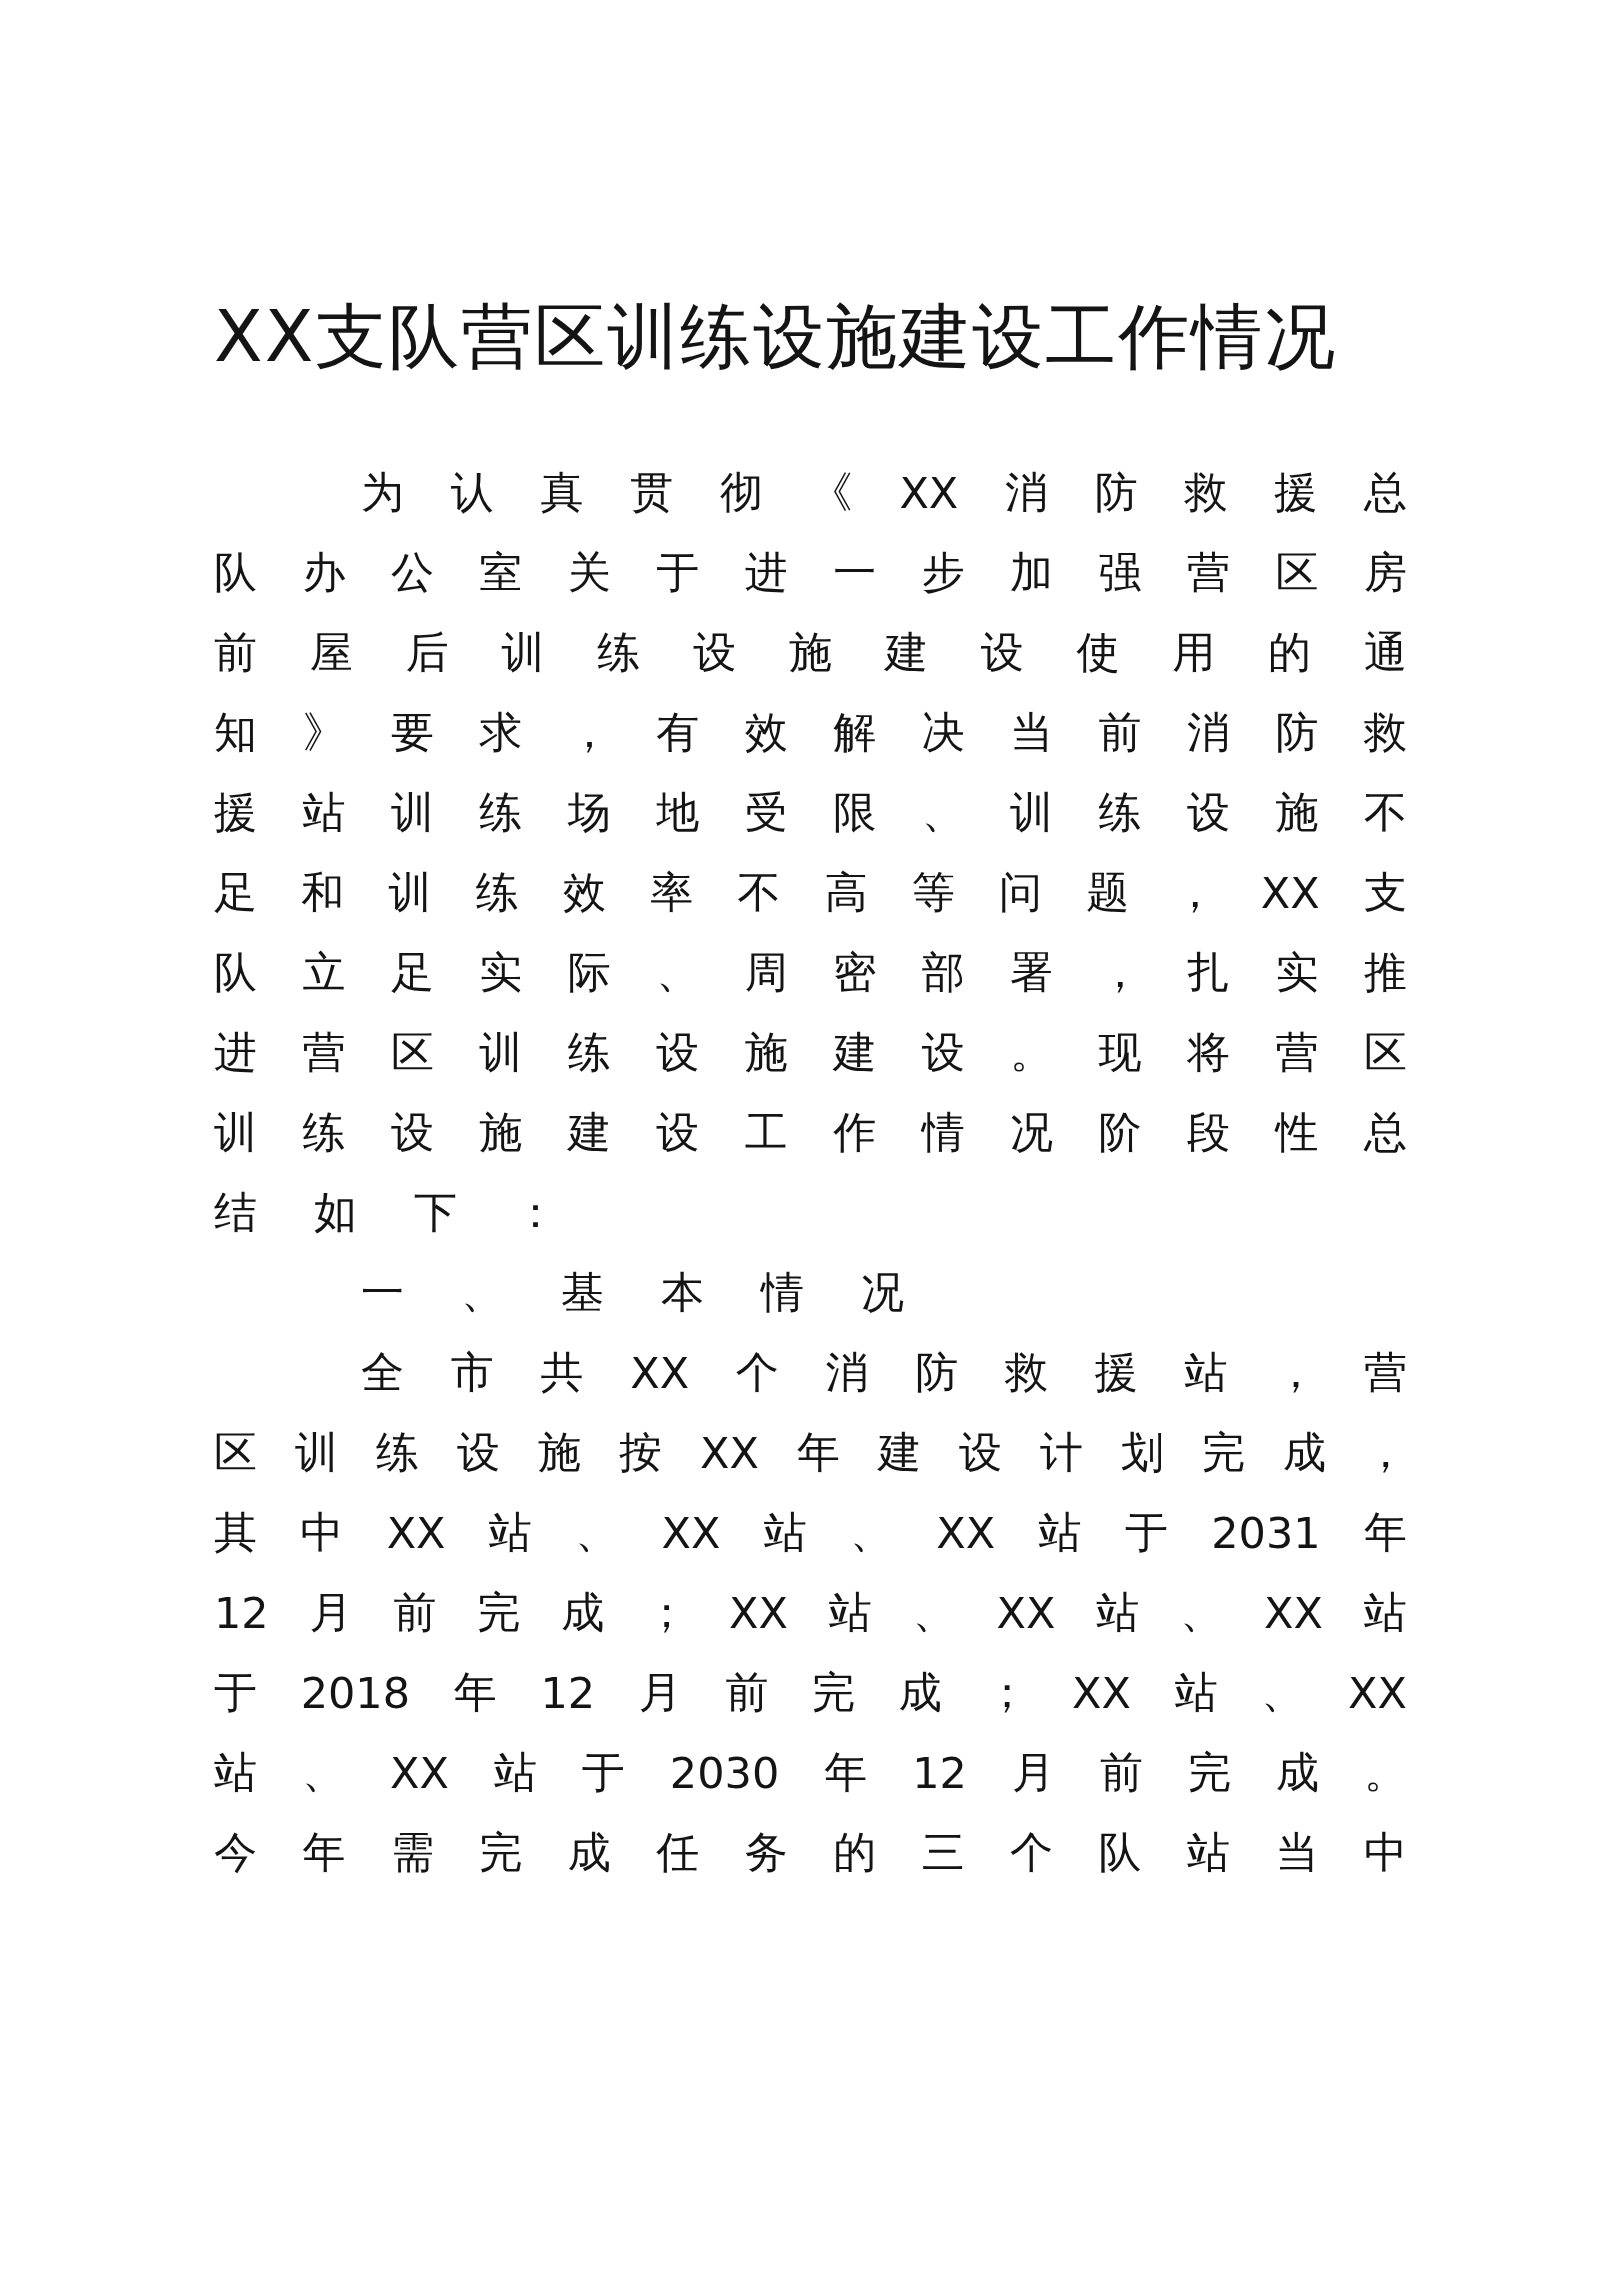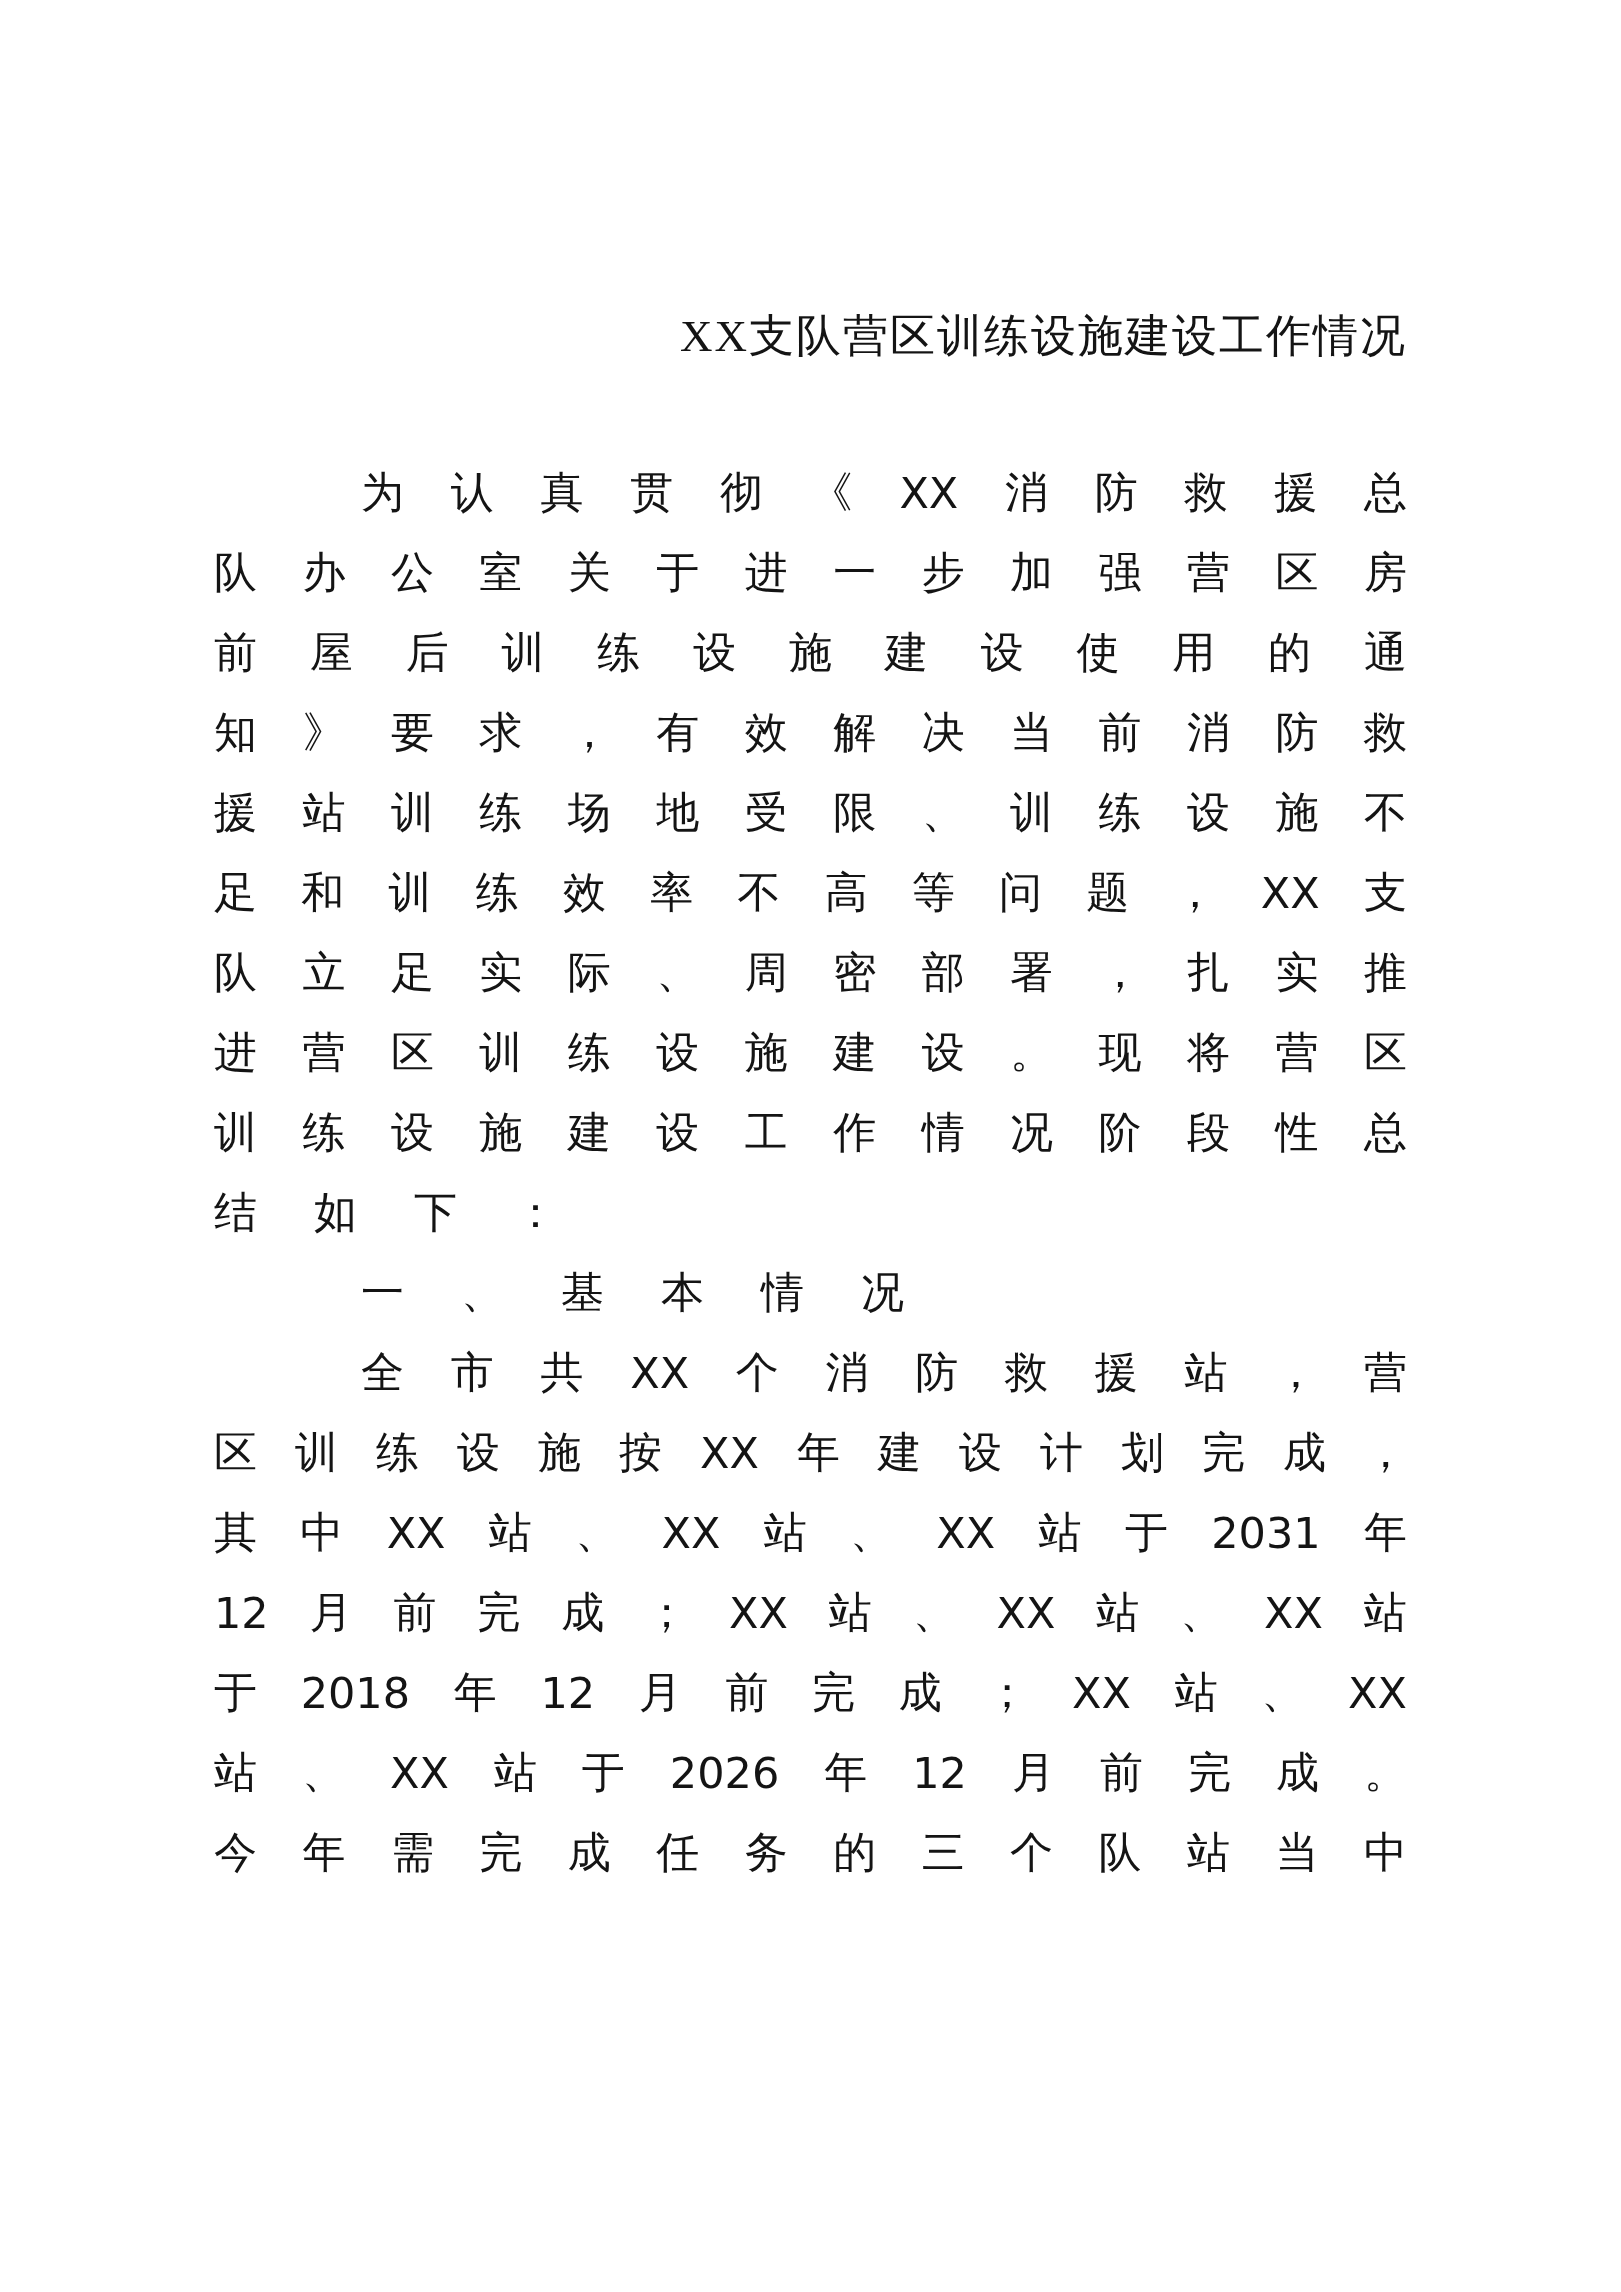--- a/index.html
+++ b/index.html
@@ -15,26 +15,25 @@
     font-family: "DejaVu Sans", sans-serif;
     position: relative;
     overflow: hidden;
     margin: 0 auto;
   }
   .content {
     padding: 296px 214px 0 214px;
   }
   .title {
     margin: 0 0 76px 0;
-    font-size: 45px;
+    font-size: 71px;
     font-weight: 500;
     line-height: 81px;
     letter-spacing: 2px;
-    text-align: right;
-    font-family: Liberation Serif, serif;
+    text-align: left;
   }
   .title-line {
     display: block;
     white-space: nowrap;
   }
   .doc-body {
     font-size: 43px;
     font-weight: 400;
   }
   .line {
@@ -303,21 +302,21 @@
             <span class="token">站</span>
             <span class="token">、</span>
             <span class="token">XX</span>
           </div>
           <div class="line stretch">
             <span class="token">站</span>
             <span class="token">、</span>
             <span class="token">XX</span>
             <span class="token">站</span>
             <span class="token">于</span>
-            <span class="token">2026</span>
+            <span class="token">2030</span>
             <span class="token">年</span>
             <span class="token">12</span>
             <span class="token">月</span>
             <span class="token">前</span>
             <span class="token">完</span>
             <span class="token">成</span>
             <span class="token">。</span>
           </div>
           <div class="line stretch">
             <span class="token">今</span>

